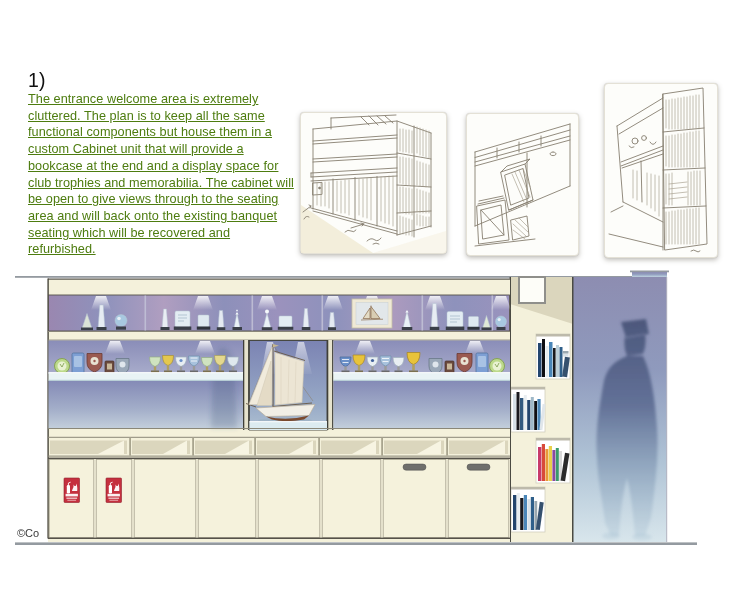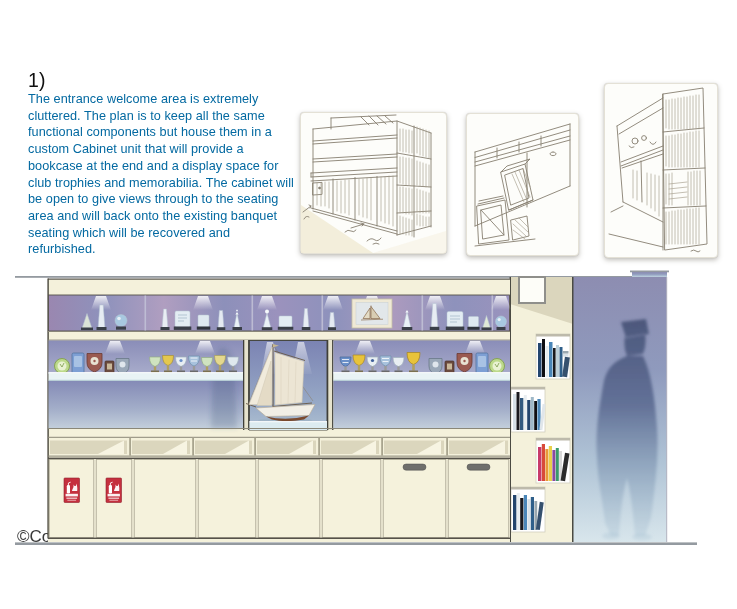--- a/index.html
+++ b/index.html
@@ -7,34 +7,34 @@
     position:relative;width:737px;height:609px;background:#ffffff;
     font-family:"Liberation Sans",sans-serif;overflow:hidden;
   }
   .title{
     position:absolute;left:28px;top:69px;margin:0;
     font-size:19.5px;font-weight:400;color:#101010;display:flex;gap:14px;
     letter-spacing:.2px;
   }
   .body-text{
     position:absolute;left:28px;top:91px;width:273px;margin:0;
-    font-size:12.7px;line-height:16.7px;color:#0369a1;letter-spacing:.05px;
+    font-size:12.7px;line-height:16.7px;color:#4d7c0f;letter-spacing:.05px;text-decoration:underline;
   }
   .sketch{
     position:absolute;background:#fdfdfa;border:1px solid #e4e1d6;border-radius:4px;
     box-shadow:0 2px 5px rgba(90,85,70,.38),0 0 1px rgba(0,0,0,.18);
   }
   .sketch svg{display:block;width:100%;height:100%;}
   .s1{left:300px;top:112px;width:145px;height:140px;}
   .s2{left:466px;top:113px;width:111px;height:141px;}
   .s3{left:604px;top:83px;width:112px;height:173px;}
   .pencil{stroke:#877f70;stroke-width:.9;fill:none;stroke-linecap:round;stroke-linejoin:round;}
   .pencil-lt{stroke:#a59d8c;stroke-width:.65;fill:none;stroke-linecap:round;}
   .copyright{
-    position:absolute;left:17px;top:527px;font-size:17px;color:#3a3a3a;z-index:1;
+    position:absolute;left:17px;top:527px;font-size:11px;color:#3a3a3a;z-index:1;
   }
   .elevation{position:absolute;left:15px;top:268px;z-index:2;}
   
   .cream{fill:var(--cabinet_cream,#f4f1db);}
   .cream2{fill:var(--cabinet_cream_light,#f7f4e2);}
   .beige{fill:var(--shadow_beige,#dbd6bd);}
   .darkline{fill:var(--outline_dark,#55524a);}
   .hairline{fill:var(--outline_mid,#8a8778);}
   .grayline{fill:var(--line_gray,#949aa0);}
   .red-sign{fill:var(--fire_sign_red,#c5303e);}

